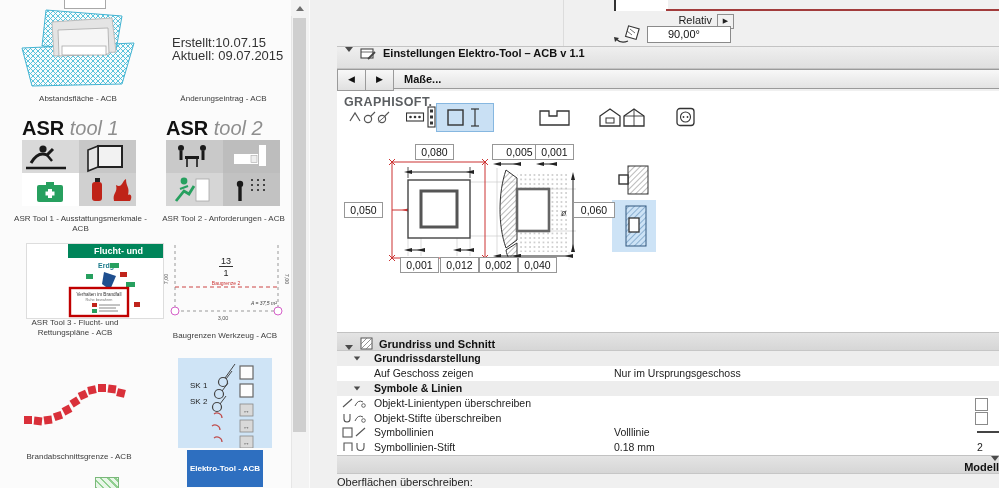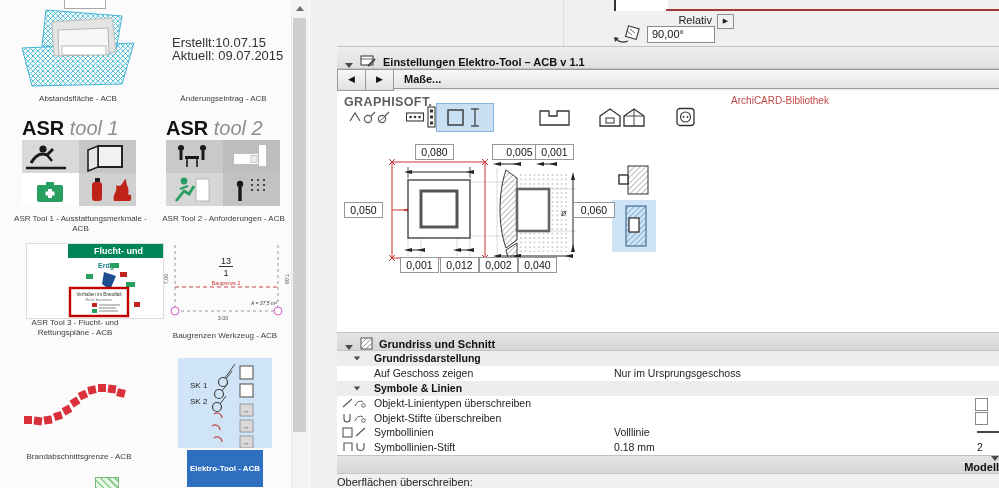--- a/index.html
+++ b/index.html
@@ -23,23 +23,23 @@
   .tri-up{width:0;height:0;border-left:4px solid transparent;border-right:4px solid transparent;border-bottom:5px solid #6f6f6f;}
   
   .right-bg{left:310px;top:0;width:689px;height:488px;background:#f0f0f0;}
   .sep-v{left:563px;top:0;width:1px;height:46px;background:#dcdcdc;}
   .stub{left:614px;top:0;width:52px;height:11px;background:#fff;border-left:2px solid #333;}
   .red-line{left:666px;top:9px;width:333px;height:2px;background:#a23c3c;}
   .relativ-label{left:640px;top:14px;width:72px;text-align:right;font-size:11px;color:#222;}
   .mini-btn{left:717px;top:14px;width:15px;height:13px;background:#f1f1f1;border:1px solid #8f8f8f;
             font-size:7px;line-height:12px;text-align:center;color:#222;font-family:"DejaVu Sans",sans-serif;}
   .angle-input{left:647px;top:26px;width:62px;height:15px;background:#fff;border:1px solid #8a8a8a;
-               font-size:11px;line-height:15px;padding-left:4px;color:#111;}
+               font-size:11px;line-height:15px;padding-left:20px;color:#111;}
   .titlebar{left:337px;top:46px;width:662px;height:21px;background:linear-gradient(#efefef,#dfdfdf);
-            border-top:1px solid #c3c3c3;border-bottom:1px solid #c3c3c3;display:flex;align-items:flex-end;}
+            border-top:1px solid #c3c3c3;border-bottom:1px solid #c3c3c3;display:flex;align-items:flex-start;}
   .titlebar .txt{font-weight:bold;font-size:11px;color:#111;margin-left:6px;}
   .tri-down{width:0;height:0;border-left:4px solid transparent;border-right:4px solid transparent;border-top:5px solid #4a4a4a;margin-left:8px;}
   .nav-btn{top:69px;width:27px;height:20px;background:linear-gradient(#f8f8f8,#e0e0e0);border:1px solid #9a9a9a;
            text-align:center;font-size:9px;line-height:19px;color:#111;font-family:"DejaVu Sans",sans-serif;}
   .masse-bar{left:393px;top:69px;width:604px;height:18px;background:linear-gradient(#f8f8f8,#e3e3e3);
              border:1px solid #9a9a9a;font-weight:bold;font-size:11px;line-height:18px;padding-left:10px;color:#111;}
   .preview-bg{left:337px;top:91px;width:662px;height:241px;background:#fff;}
   .brand-txt{left:344px;top:95px;font-weight:bold;font-size:12.5px;letter-spacing:.4px;color:#5b5e61;}
   .library-txt{left:690px;top:95px;width:180px;text-align:center;font-size:10px;color:#c04646;}
   .tool-sel{left:436px;top:103px;width:56px;height:27px;background:#c9e0f4;border:1px solid #86b7e0;display:flex;align-items:center;justify-content:center;gap:6px;}
@@ -280,21 +280,20 @@
     </svg>
     <span class="txt">Einstellungen Elektro-Tool – ACB v 1.1</span>
   </div>
 
   <div class="abs nav-btn" style="left:337px;">◀</div>
   <div class="abs nav-btn" style="left:365px;">▶</div>
   <div class="abs masse-bar">Maße...</div>
 
   <div class="abs preview-bg"></div>
   <div class="abs brand-txt">GRAPHISOFT.</div>
-  <div class="abs library-txt">ArchiCARD-Bibliothek</div>
 
   <svg class="abs" style="left:347px;top:108px;" width="44" height="20" viewBox="0 0 44 20">
     <polyline points="3,13 8,5 13,13" fill="none" stroke="#555" stroke-width="1.2"></polyline>
     <circle cx="21" cy="11" r="3.6" fill="none" stroke="#555" stroke-width="1.2"></circle>
     <line x1="23.5" y1="8.5" x2="28" y2="4" stroke="#555" stroke-width="1.1"></line>
     <circle cx="35" cy="11" r="3.6" fill="none" stroke="#555" stroke-width="1.2"></circle>
     <line x1="37.5" y1="8.5" x2="42" y2="4" stroke="#555" stroke-width="1.1"></line>
     <line x1="31.5" y1="14" x2="38.5" y2="8" stroke="#555" stroke-width="0.9"></line>
   </svg>
   <svg class="abs" style="left:406px;top:105px;" width="30" height="24" viewBox="0 0 30 24">

